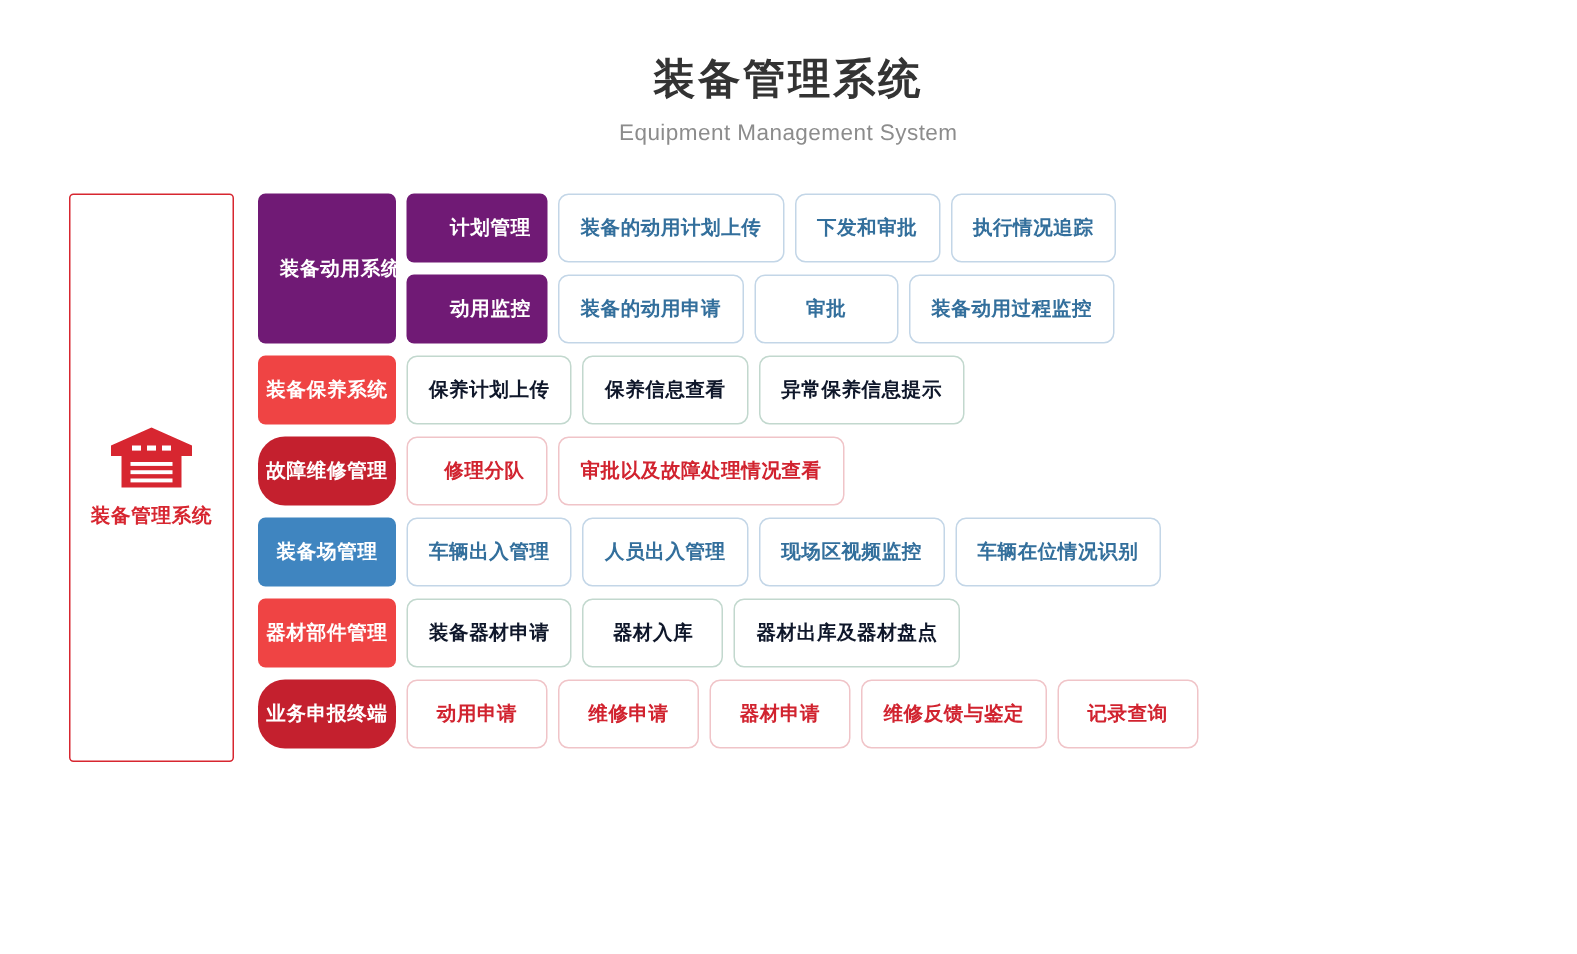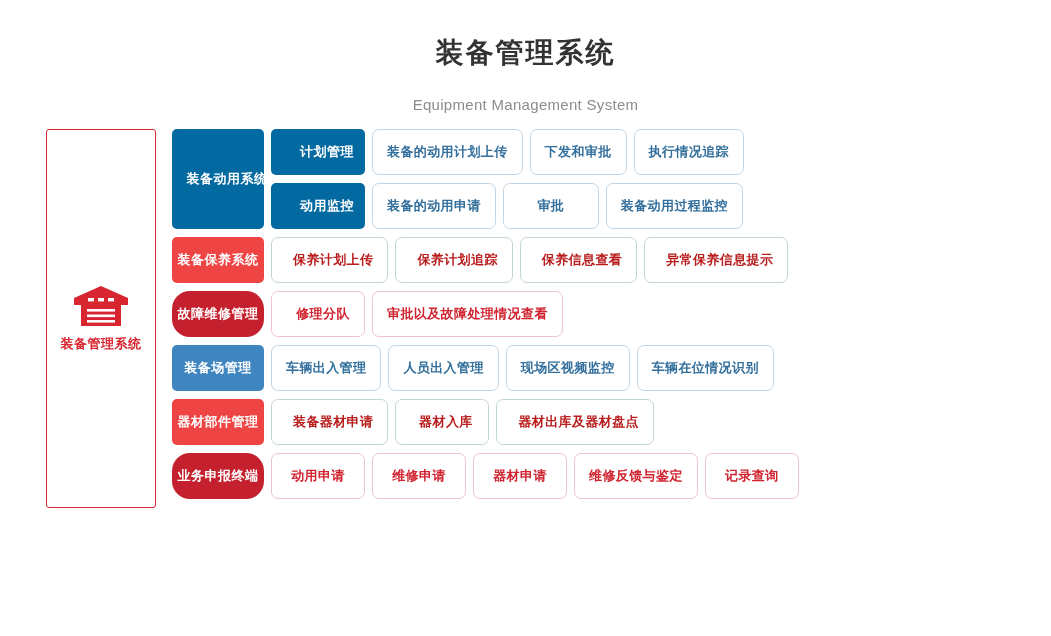--- a/index.html
+++ b/index.html
@@ -26,21 +26,21 @@
   .title-cn {
     font-size: 28px;
     font-weight: bold;
     color: #333333;
     letter-spacing: 2px;
     line-height: 34px;
   }
   .title-en {
     font-size: 15px;
     color: #8c8c8c;
-    margin-top: 26px;
+    margin-top: 10px;
     line-height: 18px;
     letter-spacing: 0.3px;
   }
 
   
   .board {
     position: absolute;
     top: 129px;
     left: 46px;
     display: flex;
@@ -115,21 +115,21 @@
     min-height: 44px;
   }
   .blk-tall {
     min-height: 100px;
   }
   .blk.sub {
     width: 94px;
     min-height: 46px;
   }
 
-  .c-blue-dark { background: #0369a1; padding-left: 28px; }
+  .c-blue-dark { background: #701a75; padding-left: 28px; }
   .c-blue-mid  { background: #3f85c0; }
   .c-green     { background: #ef4444; }
   .c-red       { background: #c4202e; border-radius: 18px; }
 
   
   .chip {
     border-radius: 7px;
     background: #ffffff;
     border: 1px solid #c3d6e7;
     display: flex;
@@ -139,21 +139,21 @@
     font-weight: bold;
     letter-spacing: 0.4px;
     box-sizing: border-box;
     min-height: 46px;
     padding: 0 14px;
     text-align: center;
     white-space: nowrap;
     flex: none;
   }
   .chip.t-blue   { border-color: #c3d6e7; color: #336f9c; }
-  .chip.t-green  { border-color: #c2d8ce; color: #b91c1c; padding-left: 21px; }
+  .chip.t-green  { border-color: #c2d8ce; color: #0f172a; }
   .chip.t-red    { border-color: #f0c4c8; color: #d1232f; }
 </style>
 </head>
 <body>
 
 <div class="header">
   <div class="title-cn">装备管理系统</div>
   <div class="title-en">Equipment Management System</div>
 </div>
 
@@ -193,21 +193,20 @@
           <div class="chip t-blue" style="min-width:96px;">审批</div>
           <div class="chip t-blue">装备动用过程监控</div>
         </div>
 
       </div>
     </div>
 
     <div class="row">
       <div class="blk cat c-green">装备保养系统</div>
       <div class="chip t-green">保养计划上传</div>
-      <div class="chip t-green">保养计划追踪</div>
       <div class="chip t-green">保养信息查看</div>
       <div class="chip t-green">异常保养信息提示</div>
     </div>
 
     <div class="row">
       <div class="blk cat c-red">故障维修管理</div>
       <div class="chip t-red" style="min-width:94px;padding-left:24px;">修理分队</div>
       <div class="chip t-red">审批以及故障处理情况查看</div>
     </div>
 

